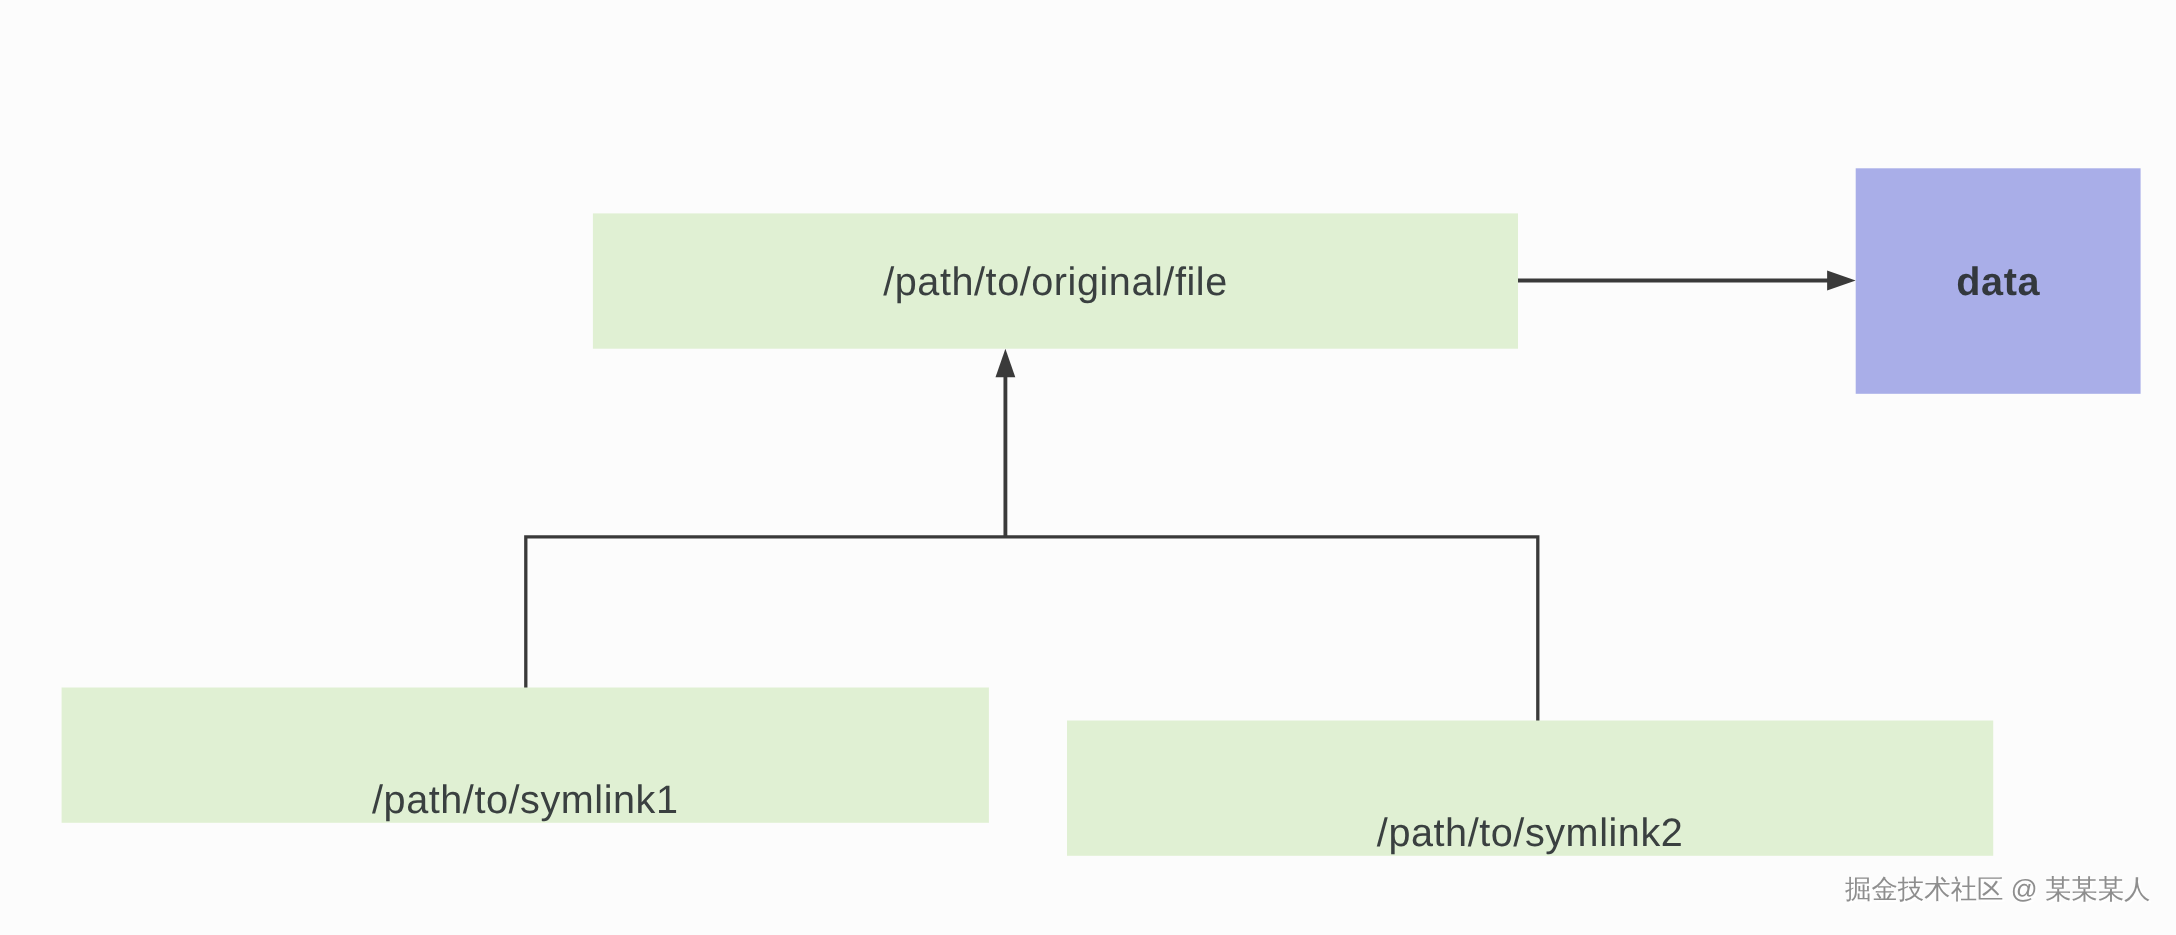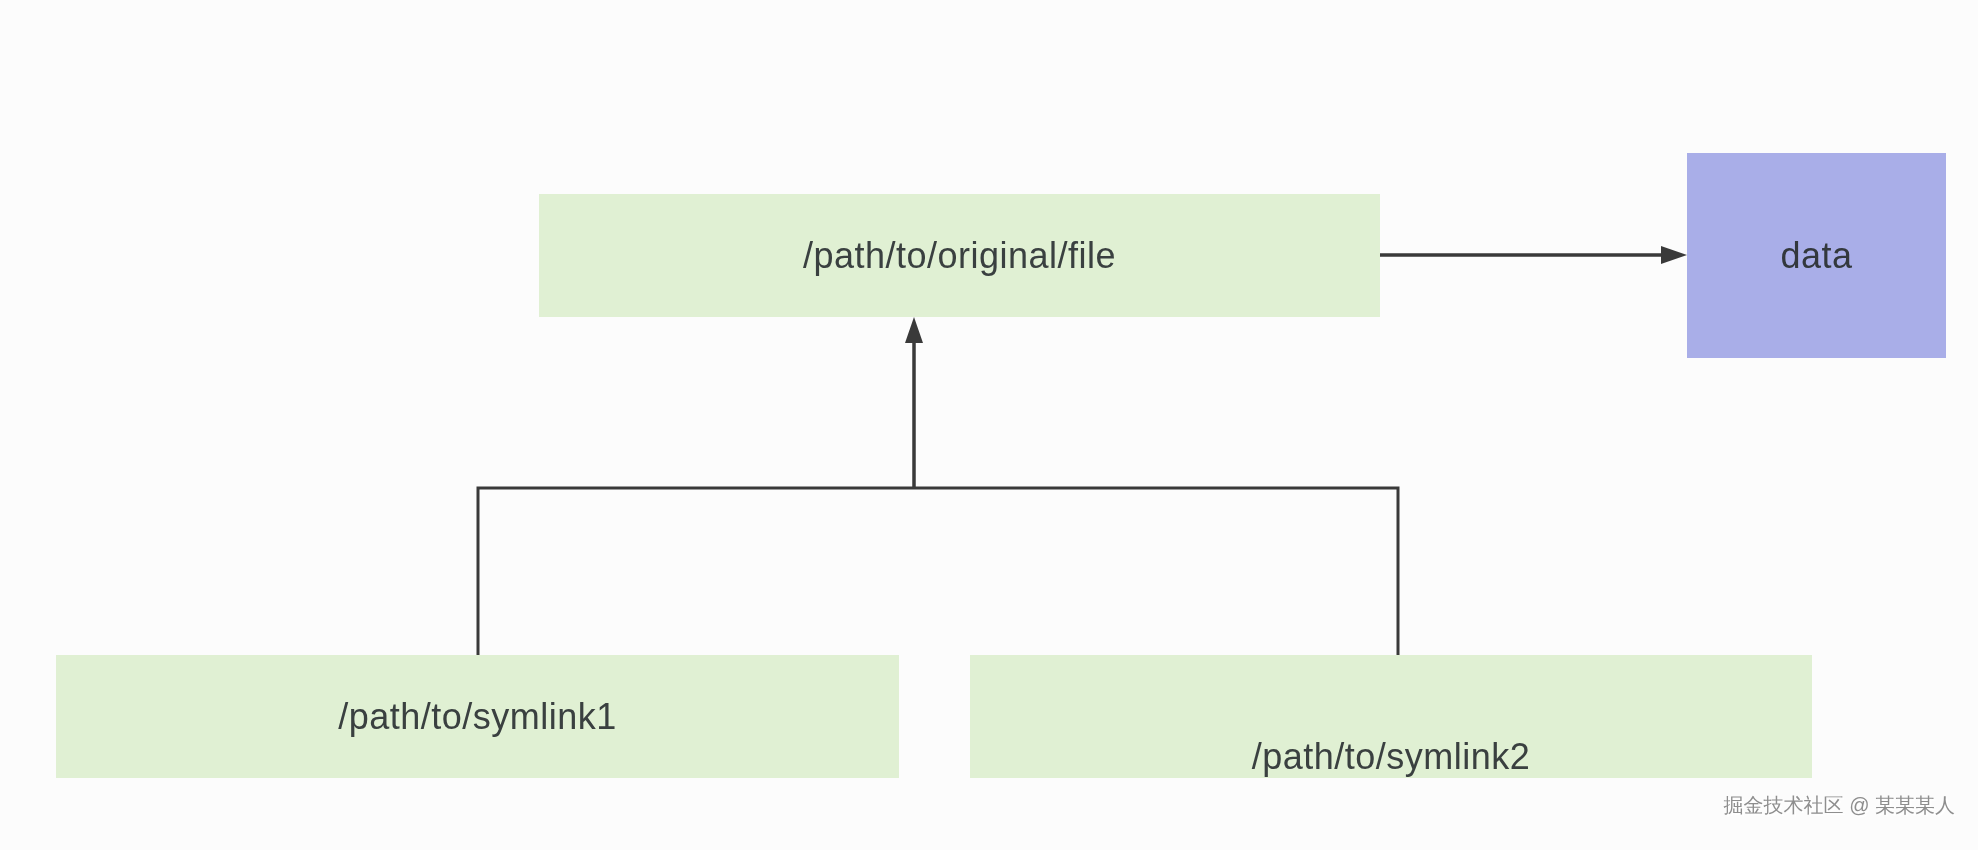--- a/index.html
+++ b/index.html
@@ -31,28 +31,28 @@
     letter-spacing: 0.5px;
   }
   .node-green {
     background: #e0f0d3;
   }
   .node-purple {
     background: #a9aee8;
     color: #33383d;
   }
   .node-original { left: 493px; top: 194px; width: 841px; height: 123px; margin-left: 46px; }
-  .node-data     { left: 1687px; top: 153px; width: 259px; height: 205px; }
-  .node-symlink1 { left: 56px;  top: 655px; width: 843px; height: 123px; }
+  .node-data     { left: 1687px; top: 153px; width: 259px; height: 205px; font-weight: bold; }
+  .node-symlink1 { left: 56px;  top: 625px; width: 843px; height: 123px; align-items: flex-end; }
   .node-symlink2 { left: 970px; top: 655px; width: 842px; height: 123px; align-items: flex-end; }
   .watermark {
     position: absolute;
     right: 23px;
     top: 792px;
-    font-size: 20px;
+    font-size: 24px;
     color: #8e8e8e;
     text-shadow: 2px 2px 1px #ffffff;
     white-space: nowrap;
   }
 </style>
 </head>
 <body>
 
 <div class="canvas">
 

